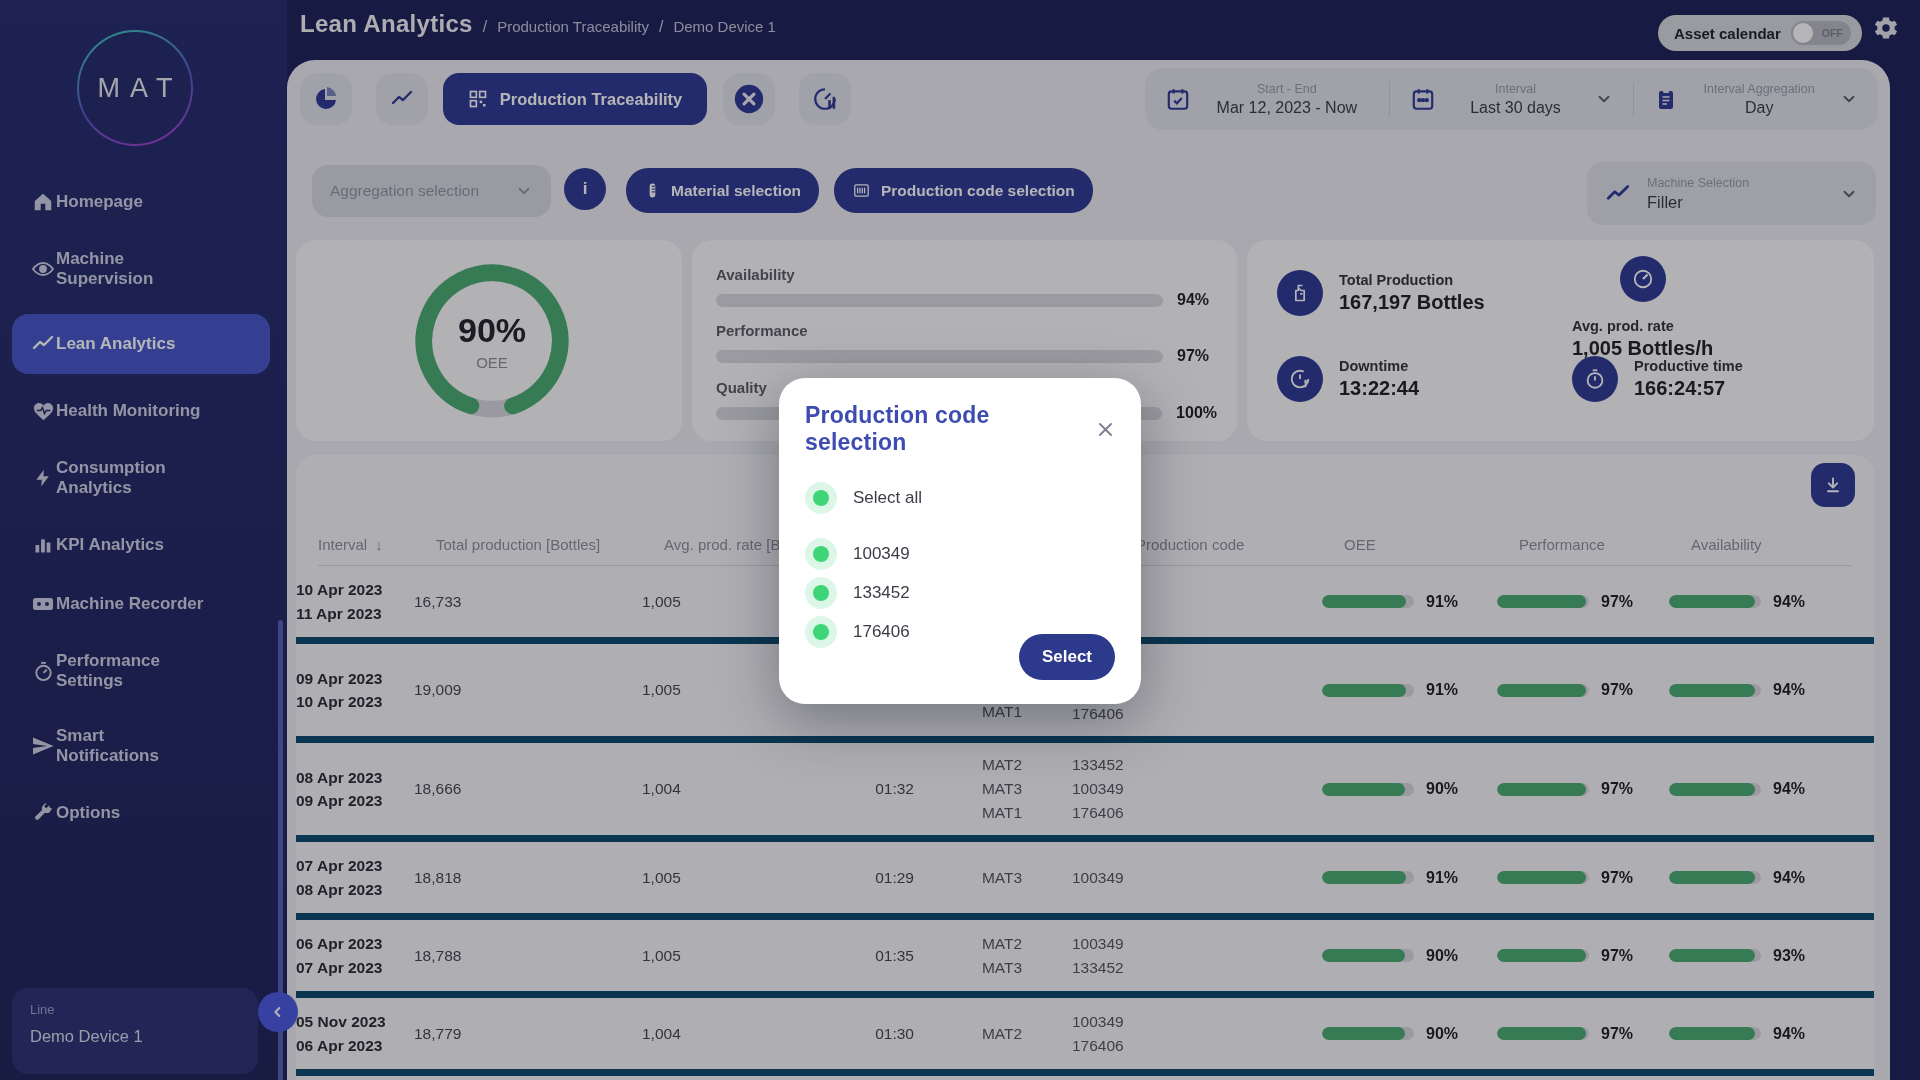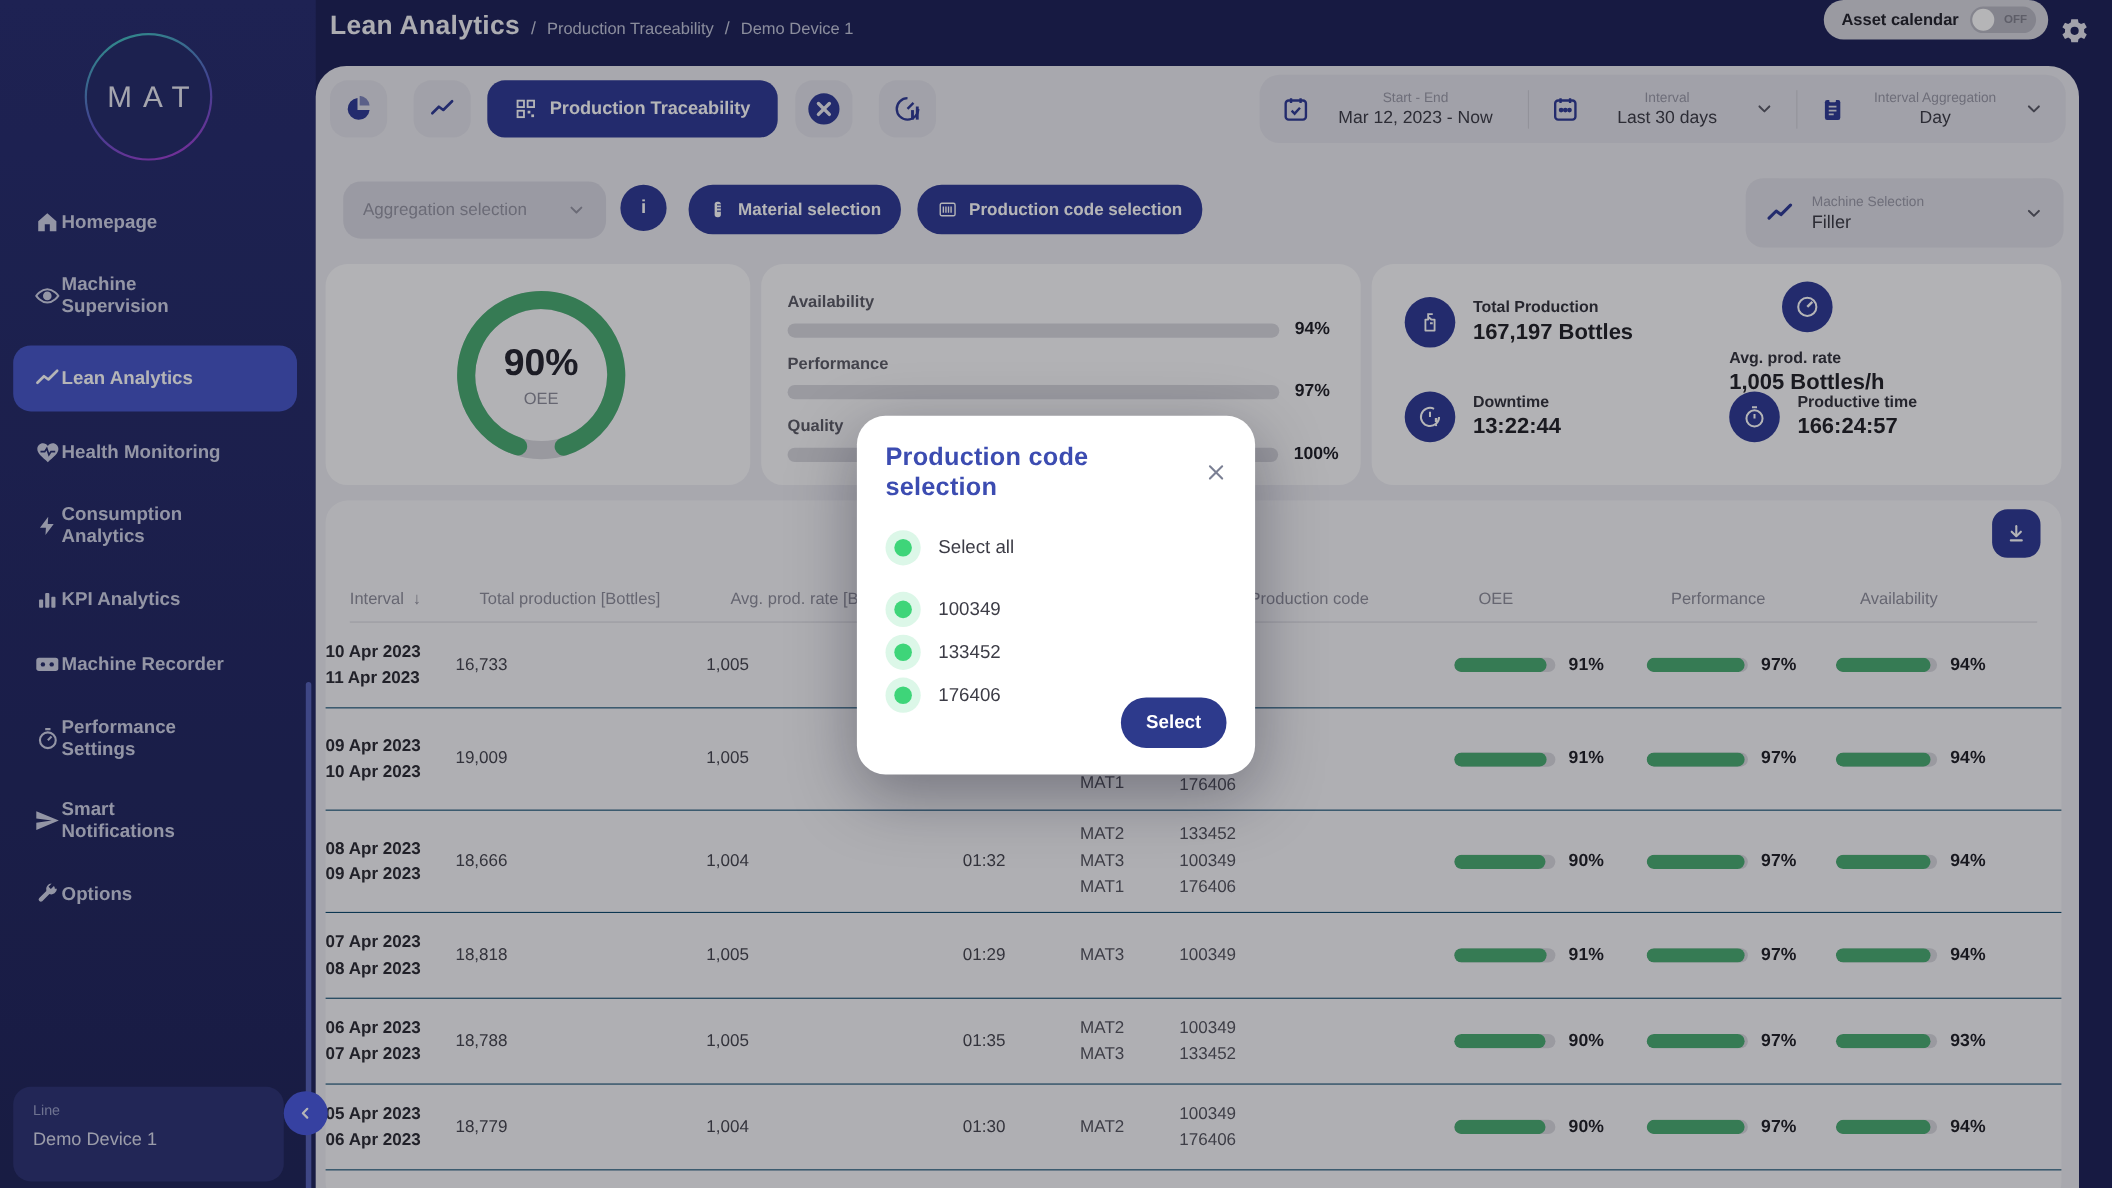--- a/index.html
+++ b/index.html
@@ -43,21 +43,21 @@
   .line-value{font-size:16.5px;color:#dadcec;margin-top:10px;}
   .collapse-btn{position:absolute;left:258px;top:992px;width:40px;height:40px;border-radius:50%;
     background:#4a5ae0;display:flex;align-items:center;justify-content:center;z-index:5;cursor:pointer;}
 
   
   .topbar{position:absolute;left:287px;top:0;right:0;height:60px;color:#e8e8f0;}
   .crumbs{position:absolute;left:13px;top:10px;display:flex;align-items:baseline;gap:10px;}
   .crumb-title{font-size:24px;font-weight:bold;letter-spacing:.3px;color:#f2f2f6;}
   .crumb{font-size:15px;color:#c3c6da;}
   .crumb-sep{font-size:16px;color:#c3c6da;}
-  .asset-pill{position:absolute;left:1371px;top:0;width:204px;height:36px;border-radius:18px;
+  .asset-pill{position:absolute;left:1371px;top:15px;width:204px;height:36px;border-radius:18px;
     background:#d8d8e0;display:flex;align-items:center;gap:10px;padding:0 5px 0 16px;cursor:pointer;}
   .asset-label{font-size:15px;font-weight:bold;color:#23232b;}
   .toggle{width:60px;height:24px;border-radius:12px;background:#b9b9c3;position:relative;}
   .toggle-knob{position:absolute;left:2px;top:2px;width:20px;height:20px;border-radius:50%;background:#fff;}
   .toggle-state{position:absolute;right:8px;top:6px;font-size:10.5px;font-weight:bold;color:#83838f;}
   .gear-btn{position:absolute;left:1585px;top:14px;width:28px;height:28px;color:#e4e4ee;cursor:pointer;}
 
   
   .content{position:absolute;left:287px;top:60px;width:1603px;height:1020px;
     background:var(--main-bg);border-radius:28px 28px 0 0;}
@@ -107,21 +107,21 @@
   
   .table-card{position:absolute;left:9px;top:395px;width:1578px;height:640px;background:#f7f7fa;border-radius:20px;}
   .dl-btn{position:absolute;right:19px;top:8px;width:44px;height:44px;border-radius:14px;background:var(--navy);
     color:#fff;display:flex;align-items:center;justify-content:center;cursor:pointer;}
   .tgrid{display:grid;grid-template-columns:118px 228px 210px 80px 140px 250px 175px 172px 1fr;
     padding-left:22px;align-items:center;}
   .thead{position:absolute;left:0;right:0;top:68px;height:42px;color:var(--txt-gray);font-size:15px;}
   .thead .hcell{display:flex;align-items:center;gap:8px;}
   .hdr-rule{position:absolute;left:22px;right:22px;top:110px;border-top:1px solid #d8d8de;}
   .tbody{position:absolute;left:0;right:0;top:111px;}
-  .trow{border-bottom:1px solid #0c4a6e;min-height:78px;padding:10px 0;}
+  .trow{border-bottom:7px solid #0c4a6e;min-height:78px;padding:10px 0;}
   .c{font-size:15.5px;color:#46464f;}
   .c-interval b{display:block;font-size:15.5px;color:#2c2c34;line-height:1.5;}
   .c-time{text-align:right;padding-right:18px;}
   .c-mat,.c-code{line-height:1.55;color:#55555f;}
   .c-mat{text-align:center;}
   .c-mat span,.c-code span{display:block;min-height:22px;}
   .c-bar{display:flex;align-items:center;gap:12px;}
   .mini-track{width:92px;height:13px;border-radius:7px;background:var(--track);overflow:hidden;display:inline-block;}
   .mini-fill{display:block;height:100%;border-radius:7px;background:var(--green);}
   .pv{font-size:16px;font-weight:bold;color:#1f1f26;}
@@ -757,21 +757,21 @@
           <div class="c c-bar">
               <span class="mini-track">
                 <span class="mini-fill" style="width: 93%;"></span>
               </span>
               <b class="pv">93%</b>
             </div>
         </div>
 
         <div class="trow tgrid">
           <div class="c c-interval">
-              <b>05 Apr 2023</b>
+              <b>05 Nov 2023</b>
               <b>06 Apr 2023</b>
             </div>
           <div class="c">18,779</div>
           <div class="c">1,004</div>
           <div class="c c-time">01:30</div>
           <div class="c c-mat">
               <span>MAT2</span>
             </div>
           <div class="c c-code">
               <span>100349</span>

